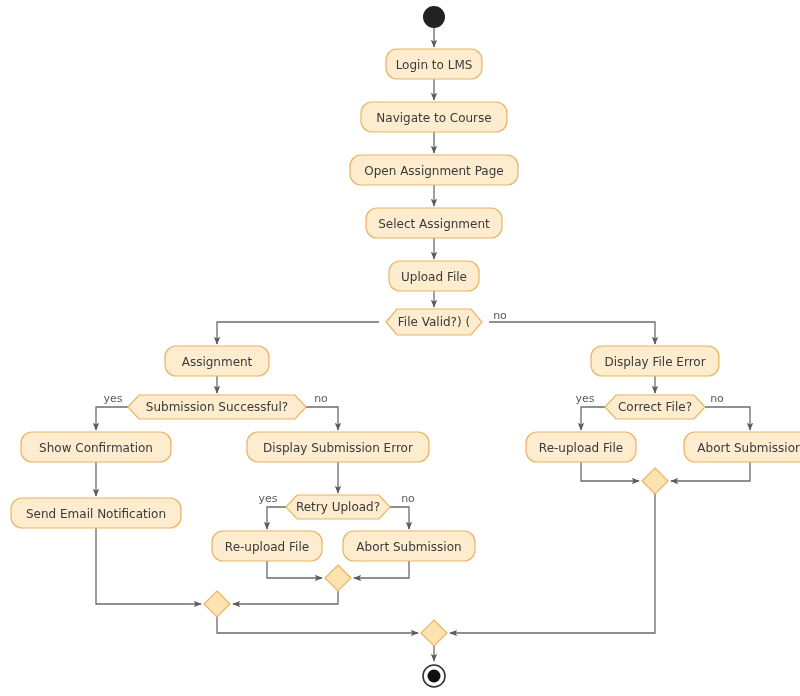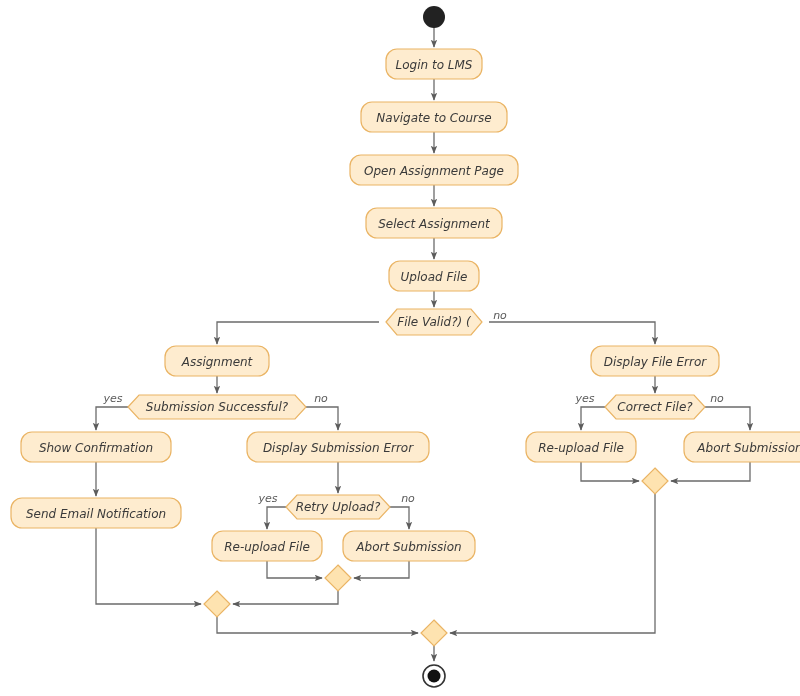--- a/index.html
+++ b/index.html
@@ -11,21 +11,20 @@
     width: 800px;
     height: 696px;
     font-family: "DejaVu Sans", sans-serif;
     overflow: hidden;
   }
   #diagram-root {
     position: relative;
     width: 800px;
     height: 696px;
     background: #ffffff;
-    font-style: italic;
   }
   svg#activity-diagram {
     display: block;
     width: 800px;
     height: 696px;
   }
   .node-rect {
     fill: #FEECCF;
     stroke: #EAB464;
     stroke-width: 1.2;

